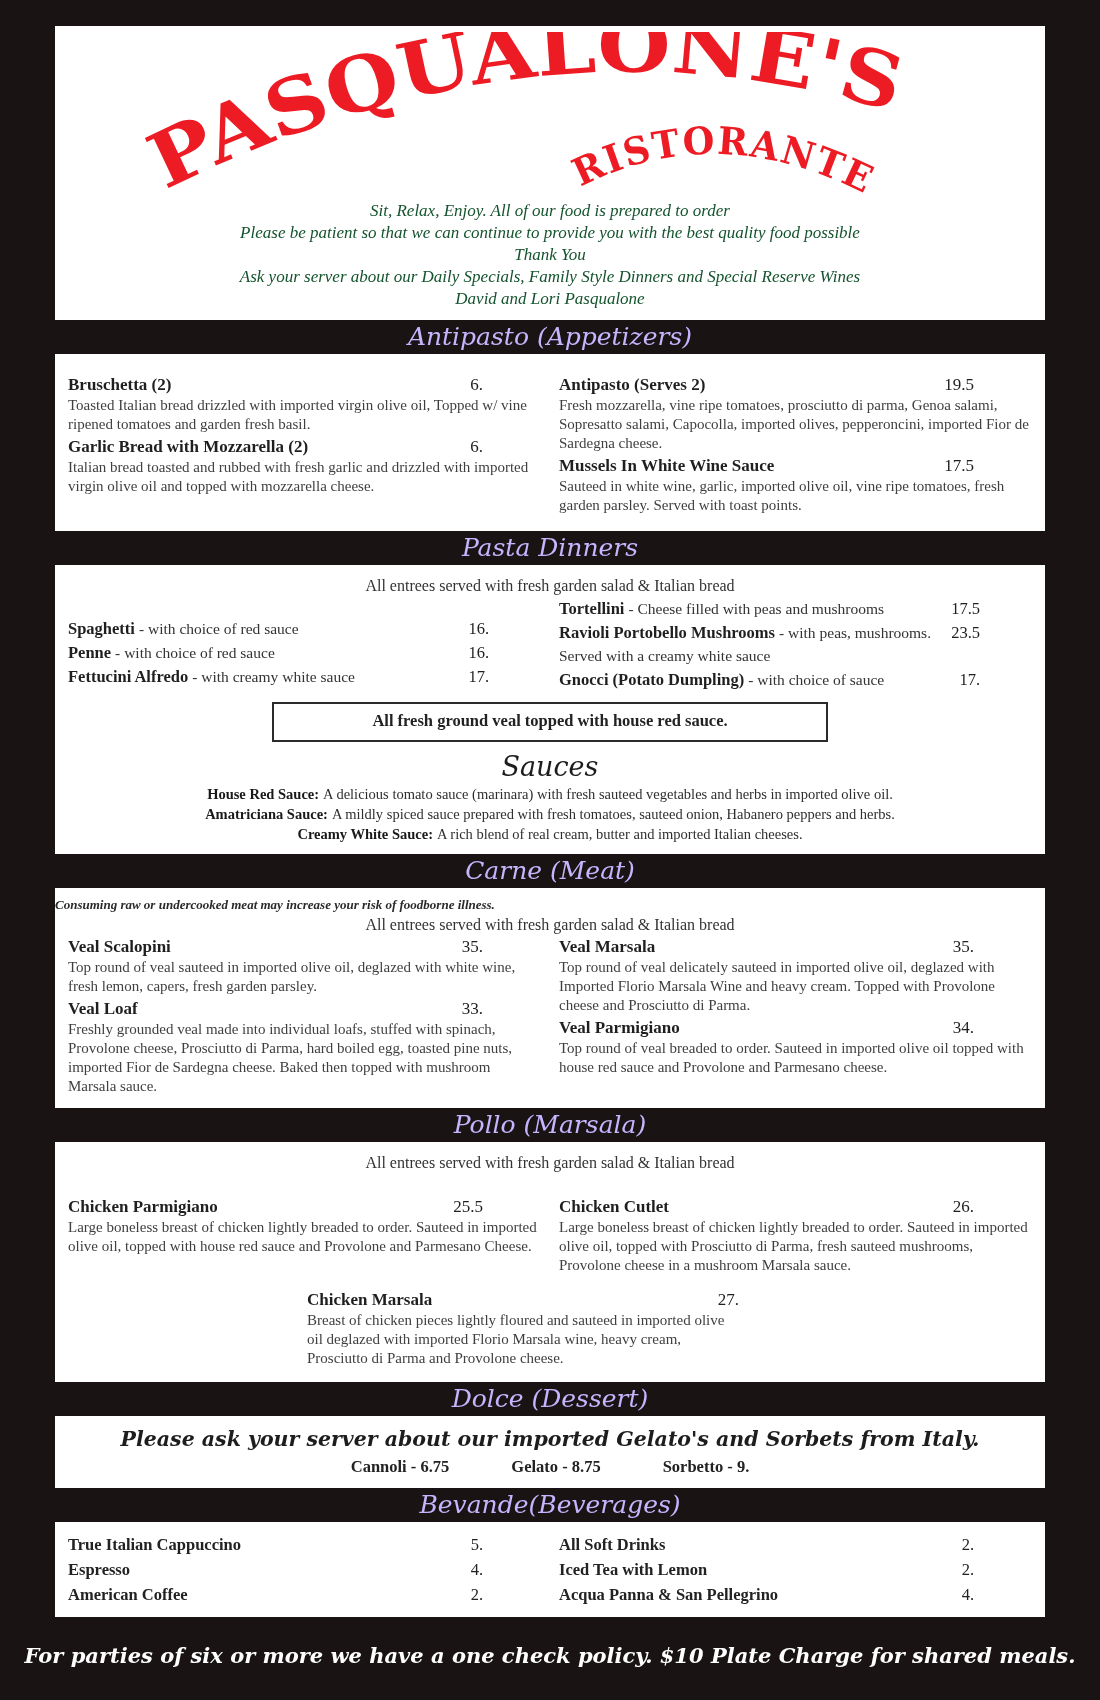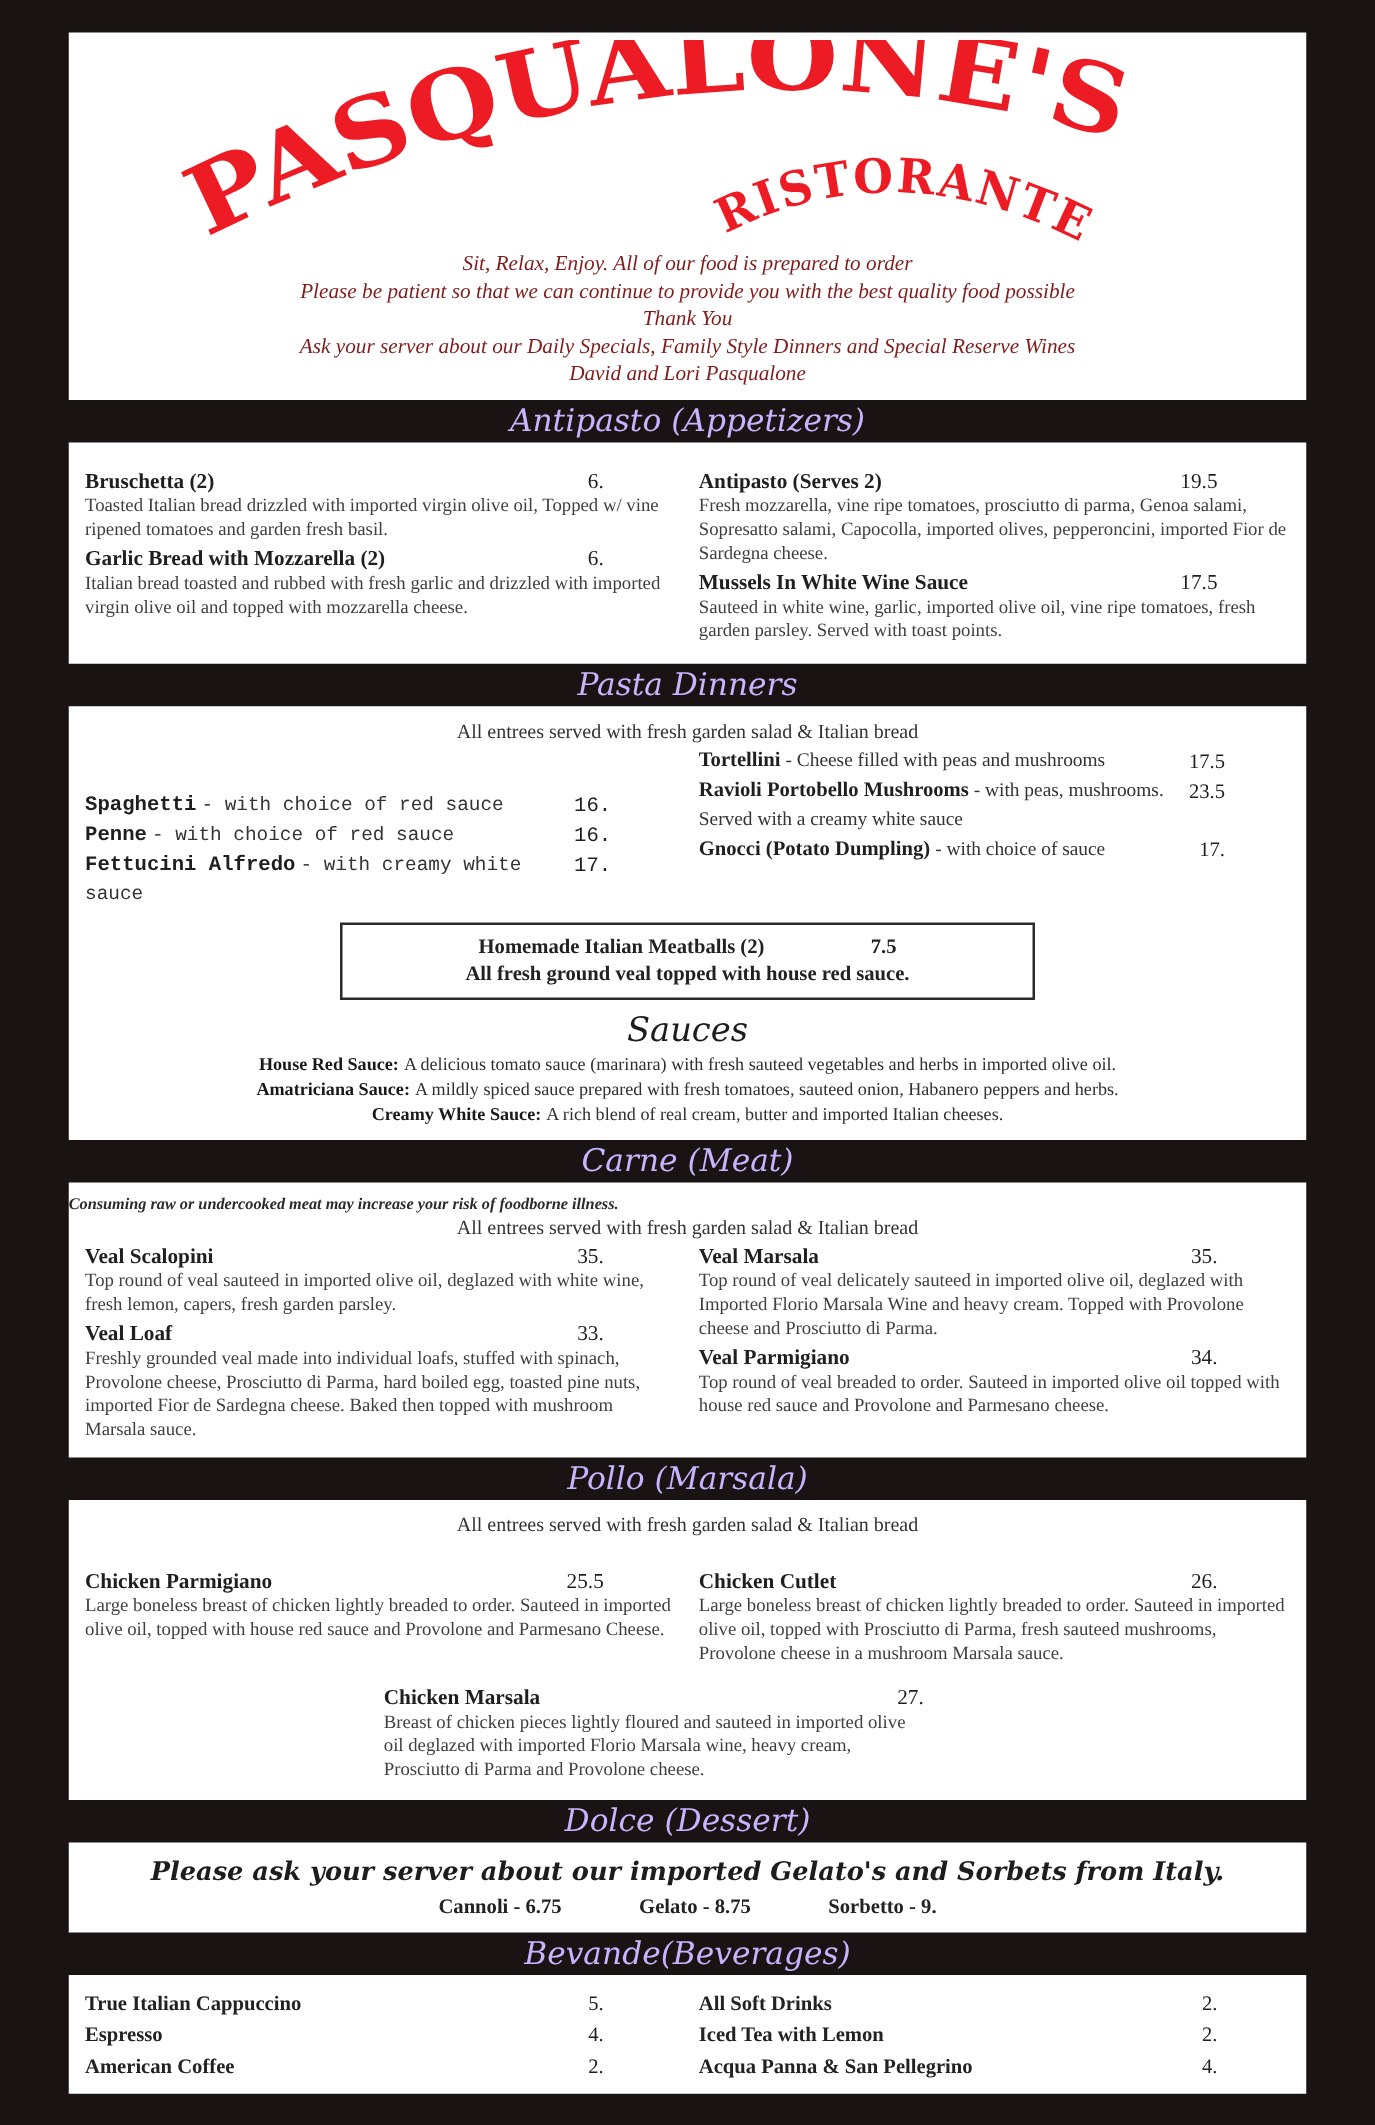--- a/index.html
+++ b/index.html
@@ -11,21 +11,21 @@
   .panel { background:#ffffff; margin:0 55px; }
   .band {
     color:#c4b5fd; text-align:center; font-style:italic;
     font-family:"DejaVu Serif", serif; font-size:25px; line-height:34px; height:34px;
   }
   
   .header-panel { padding:6px 0 10px; }
   .logo-svg { display:block; margin:0 auto; }
   .logo-main { fill:#ed1c24; font-family:"DejaVu Serif", serif; font-weight:bold; font-size:76px; }
   .logo-sub  { fill:#ed1c24; font-family:"DejaVu Serif", serif; font-weight:bold; font-size:38px; letter-spacing:2px; }
-  .intro { text-align:center; font-style:italic; font-size:17px; line-height:22px; color:#7f1d1d; }
+  .intro { text-align:center; font-style:italic; font-size:17px; line-height:22px; color:#14532d; }
   
   .cols { display:grid; grid-template-columns:1fr 1fr; column-gap:18px; padding:0 13px; }
   .item { margin-bottom:2px; }
   .irow { display:flex; justify-content:space-between; padding-right:58px; }
   .nm { font-weight:bold; font-size:17px; line-height:22px; color:#1f1f1f; }
   .pr { font-size:17px; line-height:22px; color:#1f1f1f; }
   .ds { font-size:15px; line-height:19px; color:#3f3f3f; }
   
   .pitem { position:relative; padding-right:95px; font-size:15.5px; line-height:23px; margin-bottom:1px; }
   .pitem .nm { font-size:16.5px; }
@@ -57,21 +57,21 @@
     margin-top:24px; text-align:center; color:#fff; font-style:italic; font-weight:bold;
     font-size:21px; line-height:30px; font-family:"DejaVu Serif", serif;
   }
   
   .antipasto-panel { padding:20px 0 14px; }
   .pasta-panel { padding:10px 0 10px; }
   .carne-panel { padding:8px 0 10px; }
   .pollo-panel { padding:10px 0 14px; }
   .dolce-panel { padding:8px 0 8px; }
   .bev-panel { padding:10px 0 10px; }
-  .pasta-left { margin-top:36px;font-family:Liberation Mono, monospace; }
+  .pasta-left { margin-top:20px; }
 </style>
 </head>
 <body>
 
 <div class="page">
   <div class="spacer-top"></div>
 
   <div class="panel header-panel">
     <svg class="logo-svg" width="990" height="168" viewBox="0 0 990 168">
       <defs>
@@ -139,24 +139,20 @@
         <div class="pitem"><span class="nm">Penne</span><span class="ds2">- with choice of red sauce</span><span class="pr2">16.</span></div>
         <div class="pitem"><span class="nm">Fettucini Alfredo</span><span class="ds2">- with creamy white sauce</span><span class="pr2">17.</span></div>
       </div>
       <div class="col">
         <div class="pitem"><span class="nm">Tortellini</span><span class="ds2">- Cheese filled with peas and mushrooms</span><span class="pr2">17.5</span></div>
         <div class="pitem"><span class="nm">Ravioli Portobello Mushrooms</span><span class="ds2">- with peas, mushrooms.  Served with a creamy white sauce</span><span class="pr2">23.5</span></div>
         <div class="pitem"><span class="nm">Gnocci (Potato Dumpling)</span><span class="ds2">- with choice of sauce</span><span class="pr2">17.</span></div>
       </div>
     </div>
     <div class="mbox">
-      <div class="mbox-row">
-          <span>Homemade Italian Meatballs (2)</span>
-          <span>7.5</span>
-        </div>
       <div class="mbox-desc">All fresh ground veal topped with house red sauce.</div>
     </div>
     <div class="sauces-title">Sauces</div>
     <div class="sauce-line"><span class="lbl">House Red Sauce:</span><span>A delicious tomato sauce (marinara) with fresh sauteed vegetables and herbs in imported olive oil.</span></div>
     <div class="sauce-line"><span class="lbl">Amatriciana Sauce:</span><span>A mildly spiced sauce prepared with fresh tomatoes, sauteed onion, Habanero peppers and herbs.</span></div>
     <div class="sauce-line"><span class="lbl">Creamy White Sauce:</span><span>A rich blend of real cream, butter and imported Italian cheeses.</span></div>
   </div>
 
   <div class="band">Carne (Meat)</div>
   <div class="panel carne-panel">

